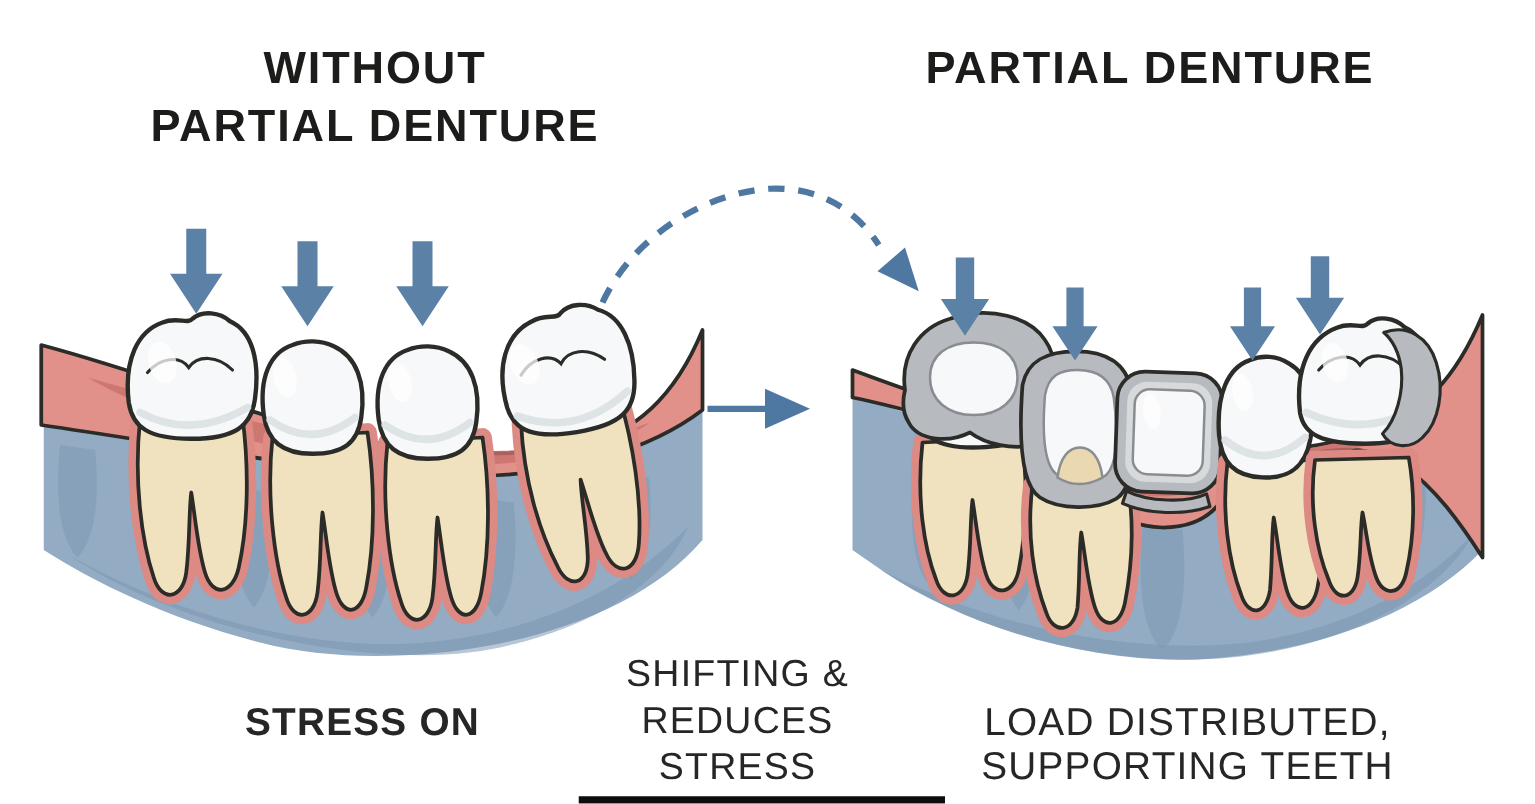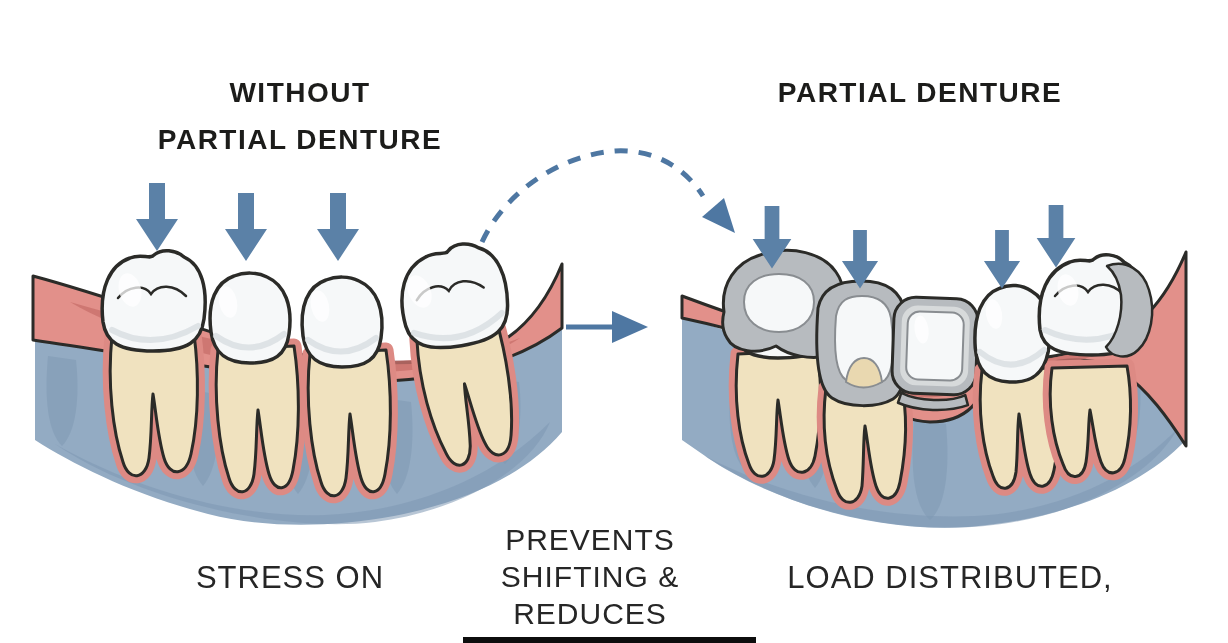--- a/index.html
+++ b/index.html
@@ -3,29 +3,29 @@
 <meta charset="utf-8">
 <style>
   html,body{margin:0;padding:0;background:#fff;}
   .canvas{
     position:relative;width:1228px;height:643px;background:var(--background,#fff);
     overflow:hidden;font-family:"Liberation Sans",sans-serif;
   }
   .illustration{position:absolute;left:0;top:0;width:1228px;height:643px;}
   .title{
     position:absolute;text-align:center;font-weight:bold;color:var(--title-ink,#1c1c1a);
-    font-size:28px;line-height:47px;letter-spacing:1.5px;margin-top:39px;
+    font-size:36px;line-height:47px;letter-spacing:1.5px;
   }
   .title-left{left:20px;top:30px;width:560px;}
   .title-right{left:640px;top:30px;width:560px;}
   .caption{
     position:absolute;text-align:center;font-weight:normal;color:var(--caption-ink,#262626);
     font-size:31px;line-height:35px;letter-spacing:1px;
   }
-  .caption-left{left:30px;top:560px;width:520px;}
+  .caption-left{left:30px;top:560px;width:520px;font-weight:bold;}
   .caption-center{left:450px;top:521px;width:280px;line-height:37px;font-size:30px;}
   .caption-right{left:680px;top:560px;width:540px;}
   .crop-bar{position:absolute;left:463px;top:637px;width:293px;height:6px;background:var(--crop-bar,#0d0d0d);}
 
   
   .f-bone{fill:var(--bone-blue);}
   .f-bone-dark{fill:var(--bone-blue-dark);}
   .t-bone{fill:var(--bone-blue-dark);opacity:.5;}
   .f-gum{fill:var(--gum-pink);stroke:var(--outline);stroke-width:3;stroke-linejoin:round;}
   .f-gum-dark{fill:var(--gum-pink-dark);opacity:.8;}
@@ -187,22 +187,22 @@
     <div>PARTIAL DENTURE</div>
   </div>
   <div class="title title-right">
     <div>PARTIAL DENTURE</div>
   </div>
 
   <div class="caption caption-left">
     <div>STRESS ON</div>
   </div>
   <div class="caption caption-center">
-    <div>PREVENTS</div>
     <div>SHIFTING &amp;</div>
     <div>REDUCES STRESS</div>
   </div>
   <div class="caption caption-right">
     <div>LOAD DISTRIBUTED,</div>
+    <div>SUPPORTING TEETH</div>
   </div>
 
   <div class="crop-bar"></div>
 </div>
 
 </body></html>

